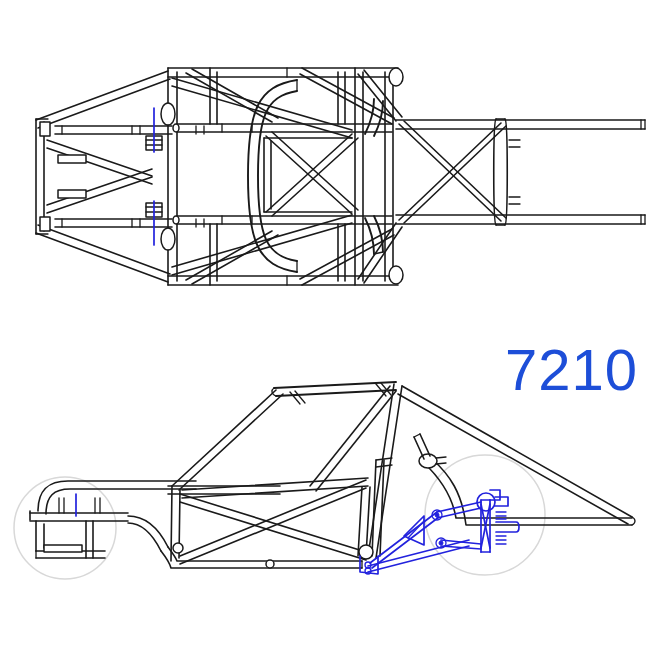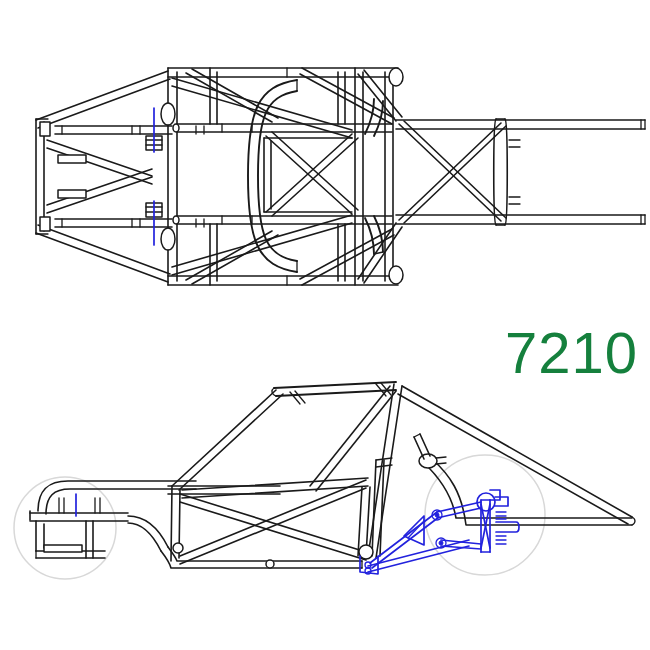--- a/index.html
+++ b/index.html
@@ -25,23 +25,23 @@
     display: block;
     width: 650px;
     height: 650px;
   }
   .part-label {
     position: absolute;
     font-family: "Liberation Sans", sans-serif;
     font-size: 58px;
     font-weight: 400;
     letter-spacing: 1px;
-    color: #15803d;
+    color: #1d4ed8;
     left: 505px;
-    top: 324px;
+    top: 341px;
     line-height: 1;
     user-select: none;
   }
 </style>
 </head>
 <body>
 
 <div id="drawing-root">
 
   <svg class="drawing-canvas" viewBox="0 0 650 650" xmlns="http://www.w3.org/2000/svg">

